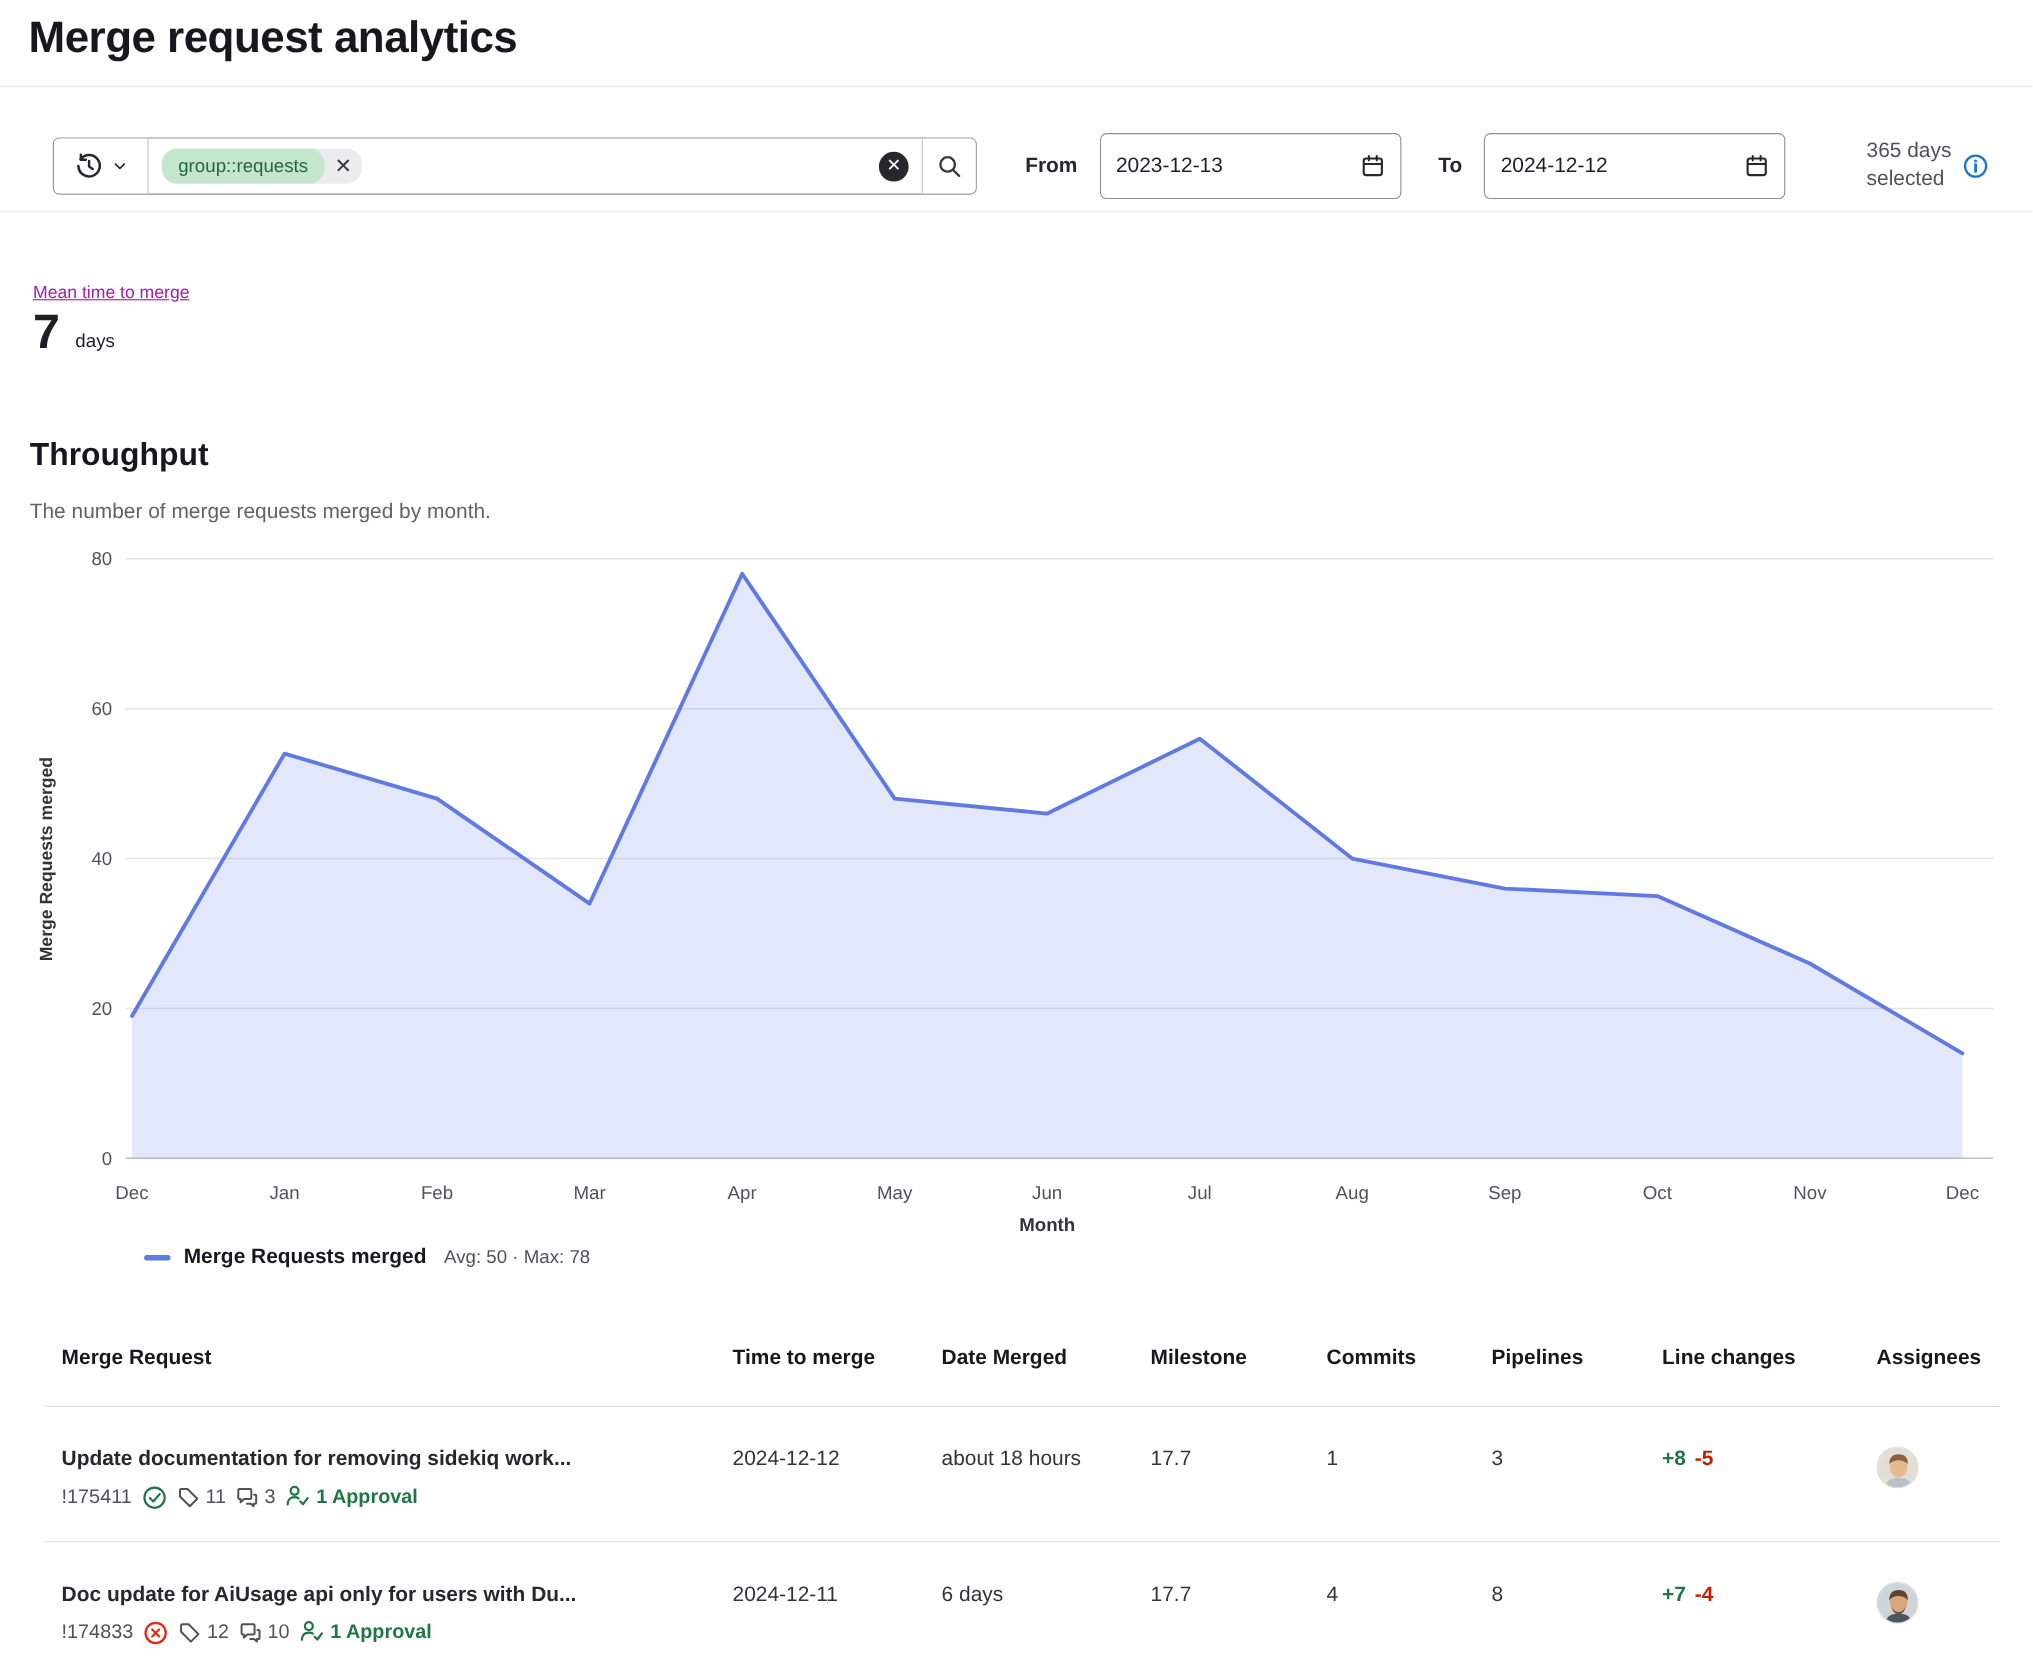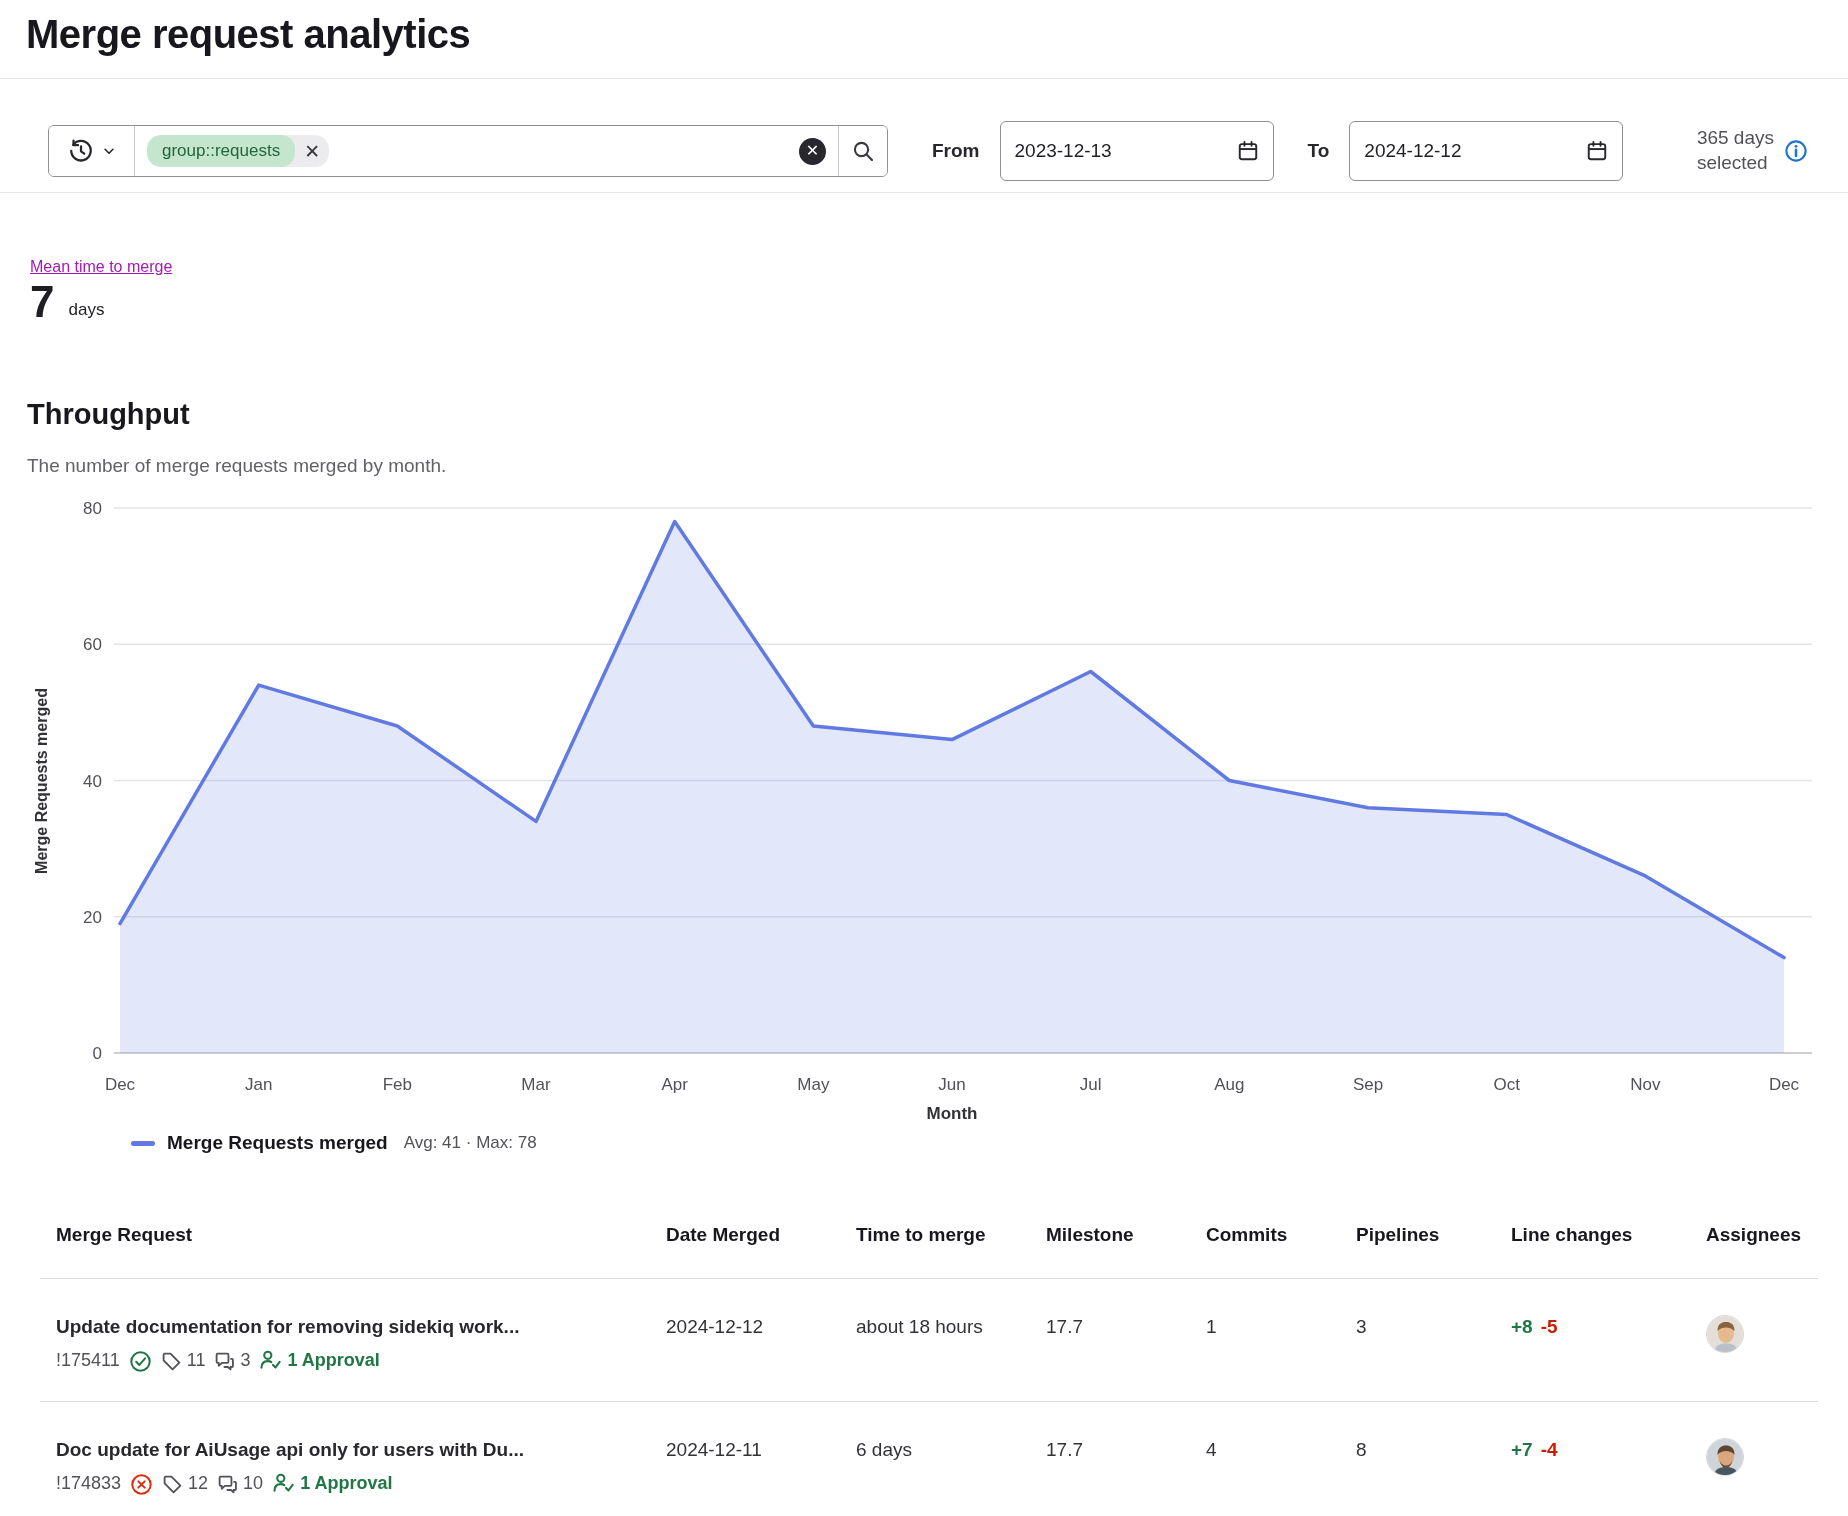--- a/index.html
+++ b/index.html
@@ -190,28 +190,28 @@
         <text x="1645.337" y="1090" text-anchor="middle" font-size="17" fill="#535158" font-family="Liberation Sans, sans-serif">Nov</text>
         <text x="1784.004" y="1090" text-anchor="middle" font-size="17" fill="#535158" font-family="Liberation Sans, sans-serif">Dec</text>
       </g>
     <text x="47" y="781" transform="rotate(-90 47 781)" text-anchor="middle" font-size="16" font-weight="bold" fill="#333238" font-family="Liberation Sans, sans-serif">Merge Requests merged</text>
     <text x="952" y="1119" text-anchor="middle" font-size="17" font-weight="bold" fill="#333238" font-family="Liberation Sans, sans-serif">Month</text>
   </svg>
 
   <div class="legend">
     <span class="legend-swatch"></span>
     <span class="legend-label">Merge Requests merged</span>
-    <span class="legend-stats">Avg: 41 · Max: 78</span>
+    <span class="legend-stats">Avg: 50 · Max: 78</span>
   </div>
 
   <div class="mr-table">
     <div class="t-row t-head">
       <div class="t-cell">Merge Request</div>
+      <div class="t-cell">Time to merge</div>
       <div class="t-cell">Date Merged</div>
-      <div class="t-cell">Time to merge</div>
       <div class="t-cell">Milestone</div>
       <div class="t-cell">Commits</div>
       <div class="t-cell">Pipelines</div>
       <div class="t-cell">Line changes</div>
       <div class="t-cell">Assignees</div>
     </div>
 
     <div class="t-row t-body-row">
       <div class="t-cell">
         <a class="mr-title">Update documentation for removing sidekiq work...</a>

